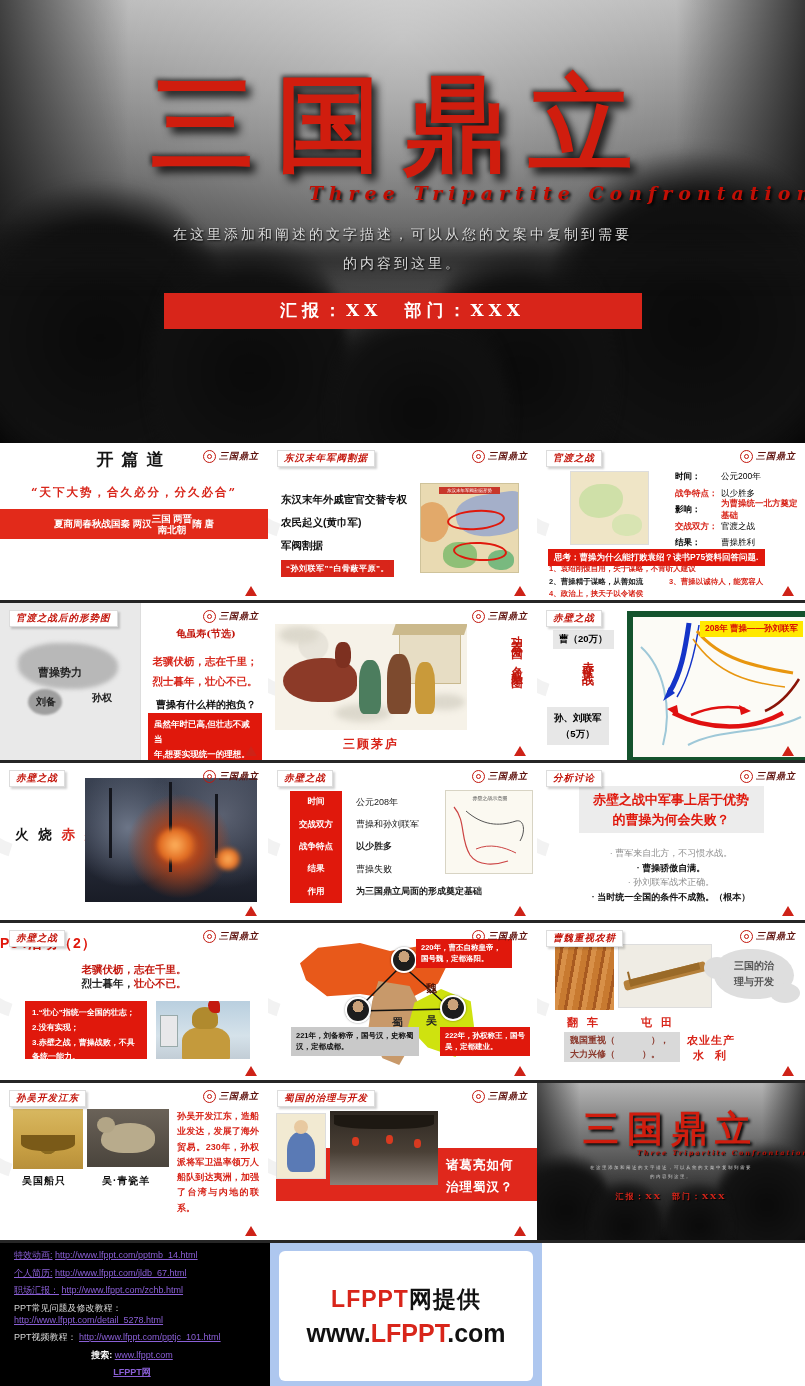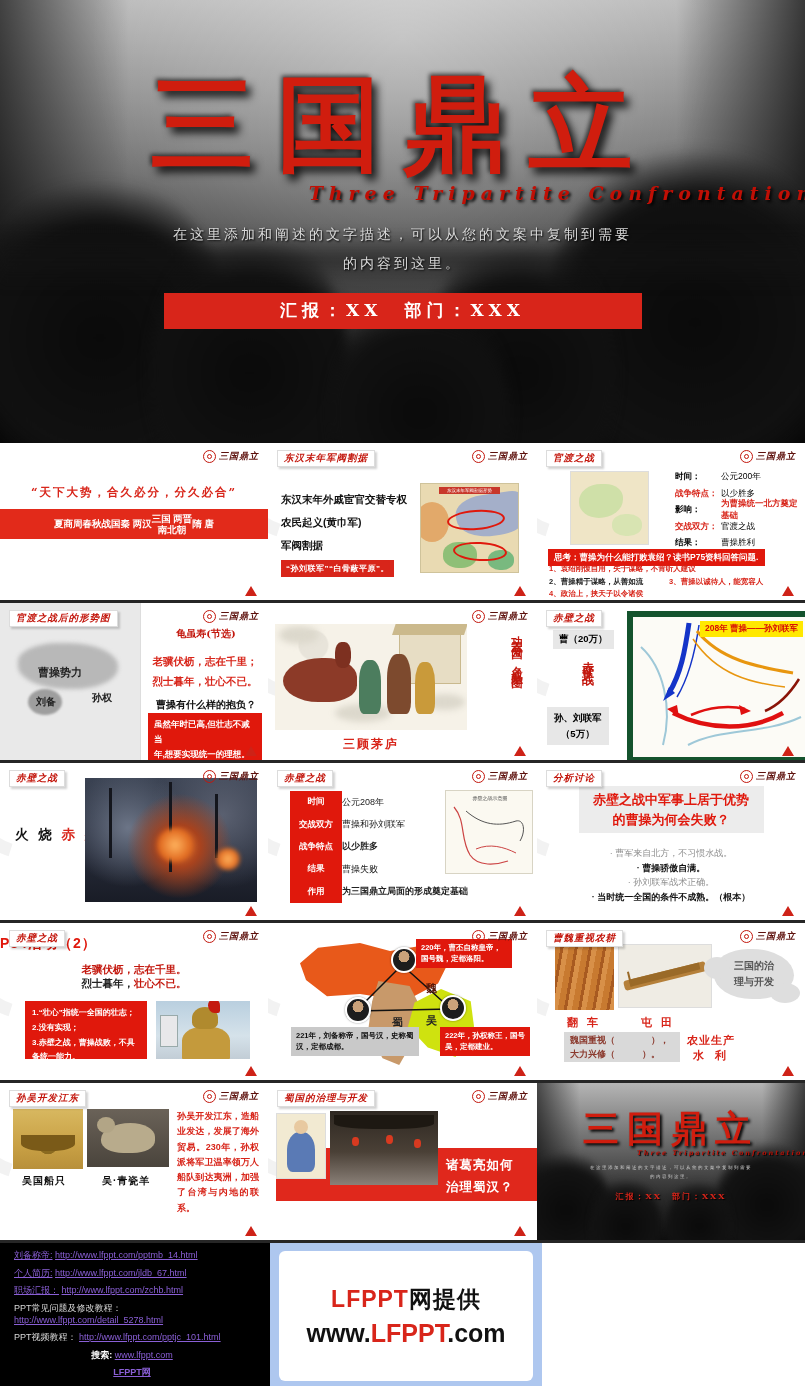--- a/index.html
+++ b/index.html
@@ -112,21 +112,21 @@
                radial-gradient(circle at 25% 40%,#6c7587 0%,transparent 40%),
                radial-gradient(circle at 80% 30%,#5a6070 0%,transparent 45%),
                linear-gradient(180deg,#3a4252 0%,#2b3140 45%,#191c26 100%);}
   #s7 .mast{position:absolute;width:3px;background:#14161d;top:10px;}
   #s7 .glow{position:absolute;border-radius:50%;background:radial-gradient(circle,#ffb35e,#e06a20 60%,transparent 75%);filter:blur(2px);}
 
   
   #s8 .tbl{position:absolute;left:22px;top:28px;}
   #s8 .trow{display:flex;align-items:center;height:22.4px;}
   #s8 .tl{width:52px;background:#e0180c;color:#fff;font-weight:bold;font-size:8.5px;text-align:center;align-self:stretch;display:flex;align-items:center;justify-content:center;}
-  #s8 .tv{font-size:9px;color:#222;white-space:nowrap;}
+  #s8 .tv{margin-left:14px;font-size:9px;color:#222;white-space:nowrap;}
   #s8 .tv.red{font-weight:bold;}
   #s8 .map{top:27px;left:177px;width:86px;height:82px;background:#fbf9f1;border:1px solid #d8d4c4;}
 
   
   #s9 .band{position:absolute;left:42px;top:23px;width:185px;height:47px;background:#ececec;}
   #s9 .t1{position:absolute;left:0;top:28px;width:100%;text-align:center;font-weight:bold;font-size:13px;color:#e0180c;}
   #s9 .t2{position:absolute;left:0;top:48px;width:100%;text-align:center;font-weight:bold;font-size:13px;color:#e0180c;}
   #s9 .bl{position:absolute;left:0;width:100%;text-align:center;font-size:9px;}
   #s9 .bl::before{content:"·  ";}
   #s9 .dim{color:#8f8f8f;}
@@ -235,20 +235,21 @@
     <div class="hero-banner">汇报：XX　部门：XXX</div>
   </section>
 
   <div class="grid">
 
     <div class="slide" id="s1">
       <span class="logo">
           <i class="seal"></i>
           <b class="ltext">三国鼎立</b>
         </span>
+      <div class="t">开篇道</div>
       <div class="q">“天下大势，合久必分，分久必合”</div>
       <div class="bnr">
         <span>夏商周</span>
         <span>春秋战国</span>
         <span>秦 两汉</span>
         <span>三国 两晋
 南北朝</span>
         <span>隋 唐</span>
       </div>
       <i class="tri"></i>
@@ -575,21 +576,21 @@
       <div class="d">在这里添加和阐述的文字描述，可以从您的文案中复制到需要
 的内容到这里。</div>
       <div class="bn">汇报：XX　部门：XXX</div>
     </div>
 
   </div>
 
   <footer class="footer">
     <div class="f-left">
       <div class="lrow">
-        <a class="plink">刘备称帝:</a>
+        <a class="plink">特效动画:</a>
         <a class="plink">http://www.lfppt.com/pptmb_14.html</a>
       </div>
       <div class="lrow">
         <a class="plink">个人简历:</a>
         <a class="plink">http://www.lfppt.com/jldb_67.html</a>
       </div>
       <div class="lrow">
         <a class="plink">职场汇报：</a>
         <a class="plink">http://www.lfppt.com/zchb.html</a>
       </div>

